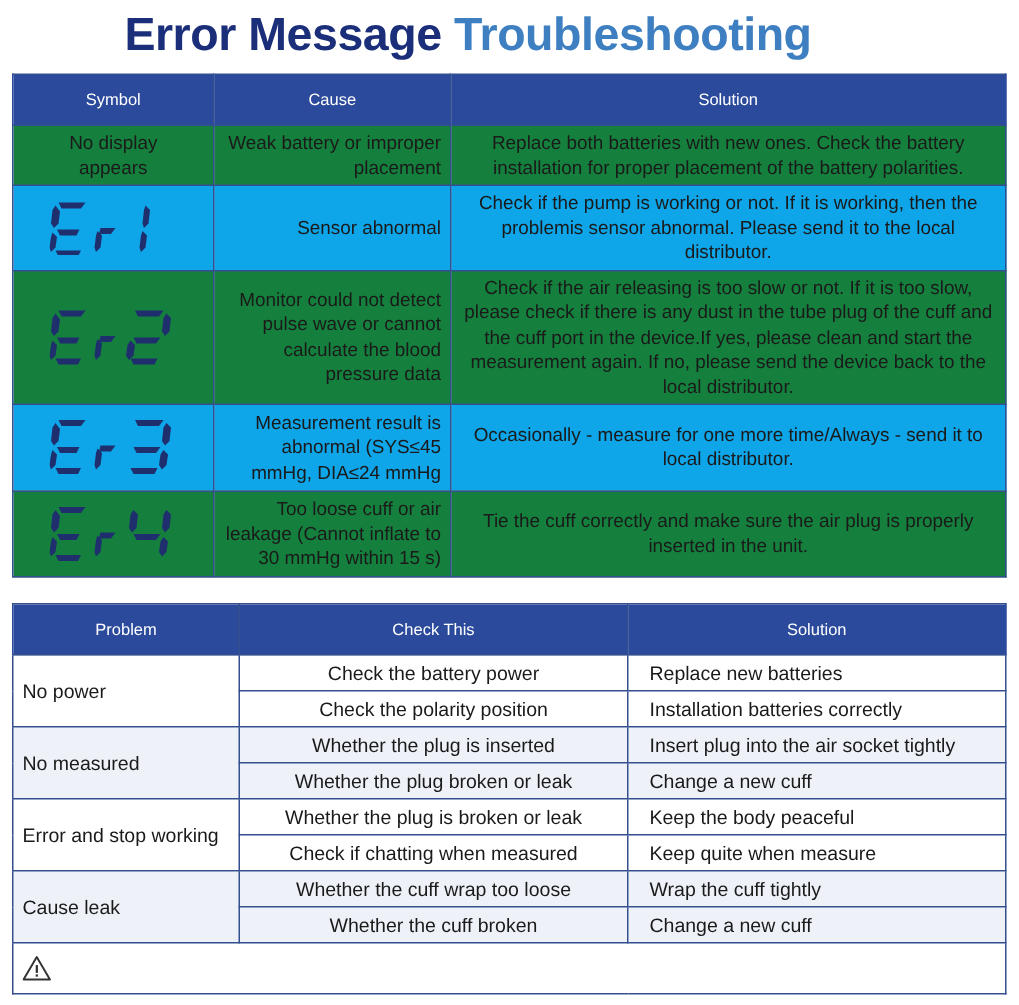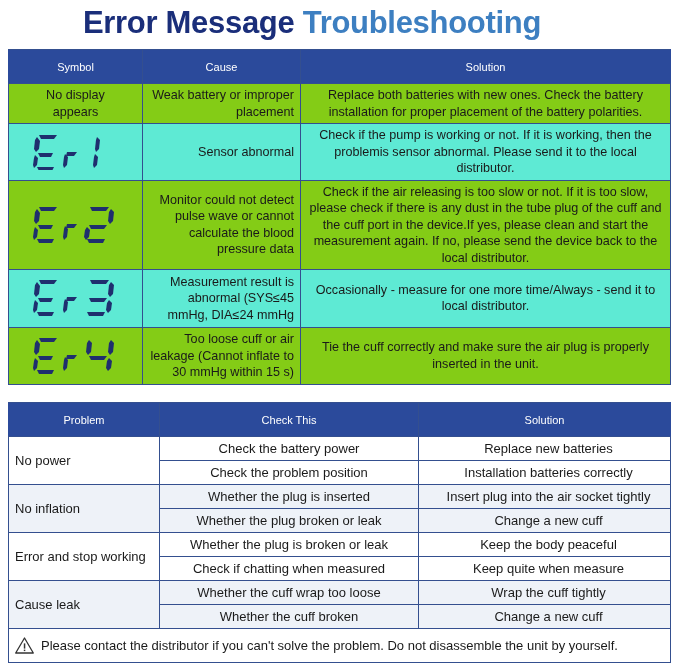--- a/index.html
+++ b/index.html
@@ -63,22 +63,22 @@
     border-right-color: #ffffff;
   }
   .hdr th:first-child { border-left-color: #2b4a9b; }
   .hdr th:last-child { border-right-color: #2b4a9b; }
 
   
   .t1 { margin-bottom: 17px; }
   .t1 .c-sym { width: 134px; }
   .t1 .c-cause { width: 158px; }
   .t1 td { font-size: 12.6px; line-height: 16.5px; }
-  .t1 .row-alt td { background: #5eead4; }
-  .t1 .row-white td { background: #84cc16; }
+  .t1 .row-alt td { background: #0ea5e9; }
+  .t1 .row-white td { background: #15803d; }
 
   .sym-cell {
     text-align: center;
     font-weight: bold;
     font-size: 13px;
     line-height: 16px;
   }
   .cause-cell { text-align: right; padding-left: 9px; }
   .sol-cell { text-align: center; padding-left: 9px; padding-right: 8px; }
 
@@ -89,21 +89,21 @@
     padding: 4px 0 2px 0;
   }
   .lcd svg { display: block; }
 
   
   .t2 .c-prob { width: 151px; }
   .t2 .c-check { width: 259px; }
   .t2 td { font-size: 13px; line-height: 17px; }
   .t2 .prob-cell { text-align: left; }
   .t2 .check-cell { text-align: center; }
-  .t2 .sol2-cell { text-align: center; padding-left: 14px; }
+  .t2 .sol2-cell { text-align: left; padding-left: 14px; }
   .bg-white { background: #ffffff; }
   .bg-tint { background: #eef2f8; }
 
   .footer-cell {
     background: #ffffff;
     font-size: 12.8px;
     text-align: left;
     padding: 5px 6px 5px 8px;
     height: 27px;
   }
@@ -271,26 +271,26 @@
       </tr>
     </thead>
     <tbody>
 
       <tr>
         <td class="prob-cell bg-white" rowspan="2">No power</td>
         <td class="check-cell bg-white">Check the battery power</td>
         <td class="sol2-cell bg-white">Replace new batteries</td>
       </tr>
       <tr>
-        <td class="check-cell bg-white">Check the problem position</td>
+        <td class="check-cell bg-white">Check the polarity position</td>
         <td class="sol2-cell bg-white">Installation batteries correctly</td>
       </tr>
 
       <tr>
-        <td class="prob-cell bg-tint" rowspan="2">No inflation</td>
+        <td class="prob-cell bg-tint" rowspan="2">No measured</td>
         <td class="check-cell bg-tint">Whether the plug is inserted</td>
         <td class="sol2-cell bg-tint">Insert plug into the air socket tightly</td>
       </tr>
       <tr>
         <td class="check-cell bg-tint">Whether the plug broken or leak</td>
         <td class="sol2-cell bg-tint">Change a new cuff</td>
       </tr>
 
       <tr>
         <td class="prob-cell bg-white" rowspan="2">Error and stop working</td>
@@ -315,20 +315,19 @@
       <tr>
         <td class="footer-cell" colspan="3">
           <span class="footer-inner">
             <span class="warn-icon">
               <svg width="19" height="17" viewBox="0 0 19 17" aria-hidden="true">
                 <polygon points="9.5,1 18.3,16 0.7,16" fill="none" stroke="#333333" stroke-width="1.3" stroke-linejoin="round"></polygon>
                 <rect x="8.8" y="6.4" width="1.5" height="5.2" fill="#333333"></rect>
                 <rect x="8.8" y="12.6" width="1.5" height="1.5" fill="#333333"></rect>
               </svg>
             </span>
-            <span>Please contact the distributor if you can't solve the problem. Do not disassemble the unit by yourself.</span>
           </span>
         </td>
       </tr>
     </tbody>
   </table>
 
 </div>
 
 </body></html>

